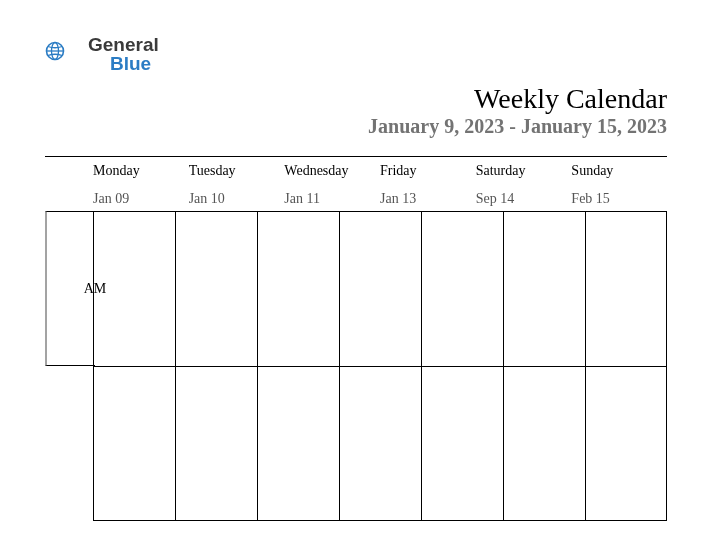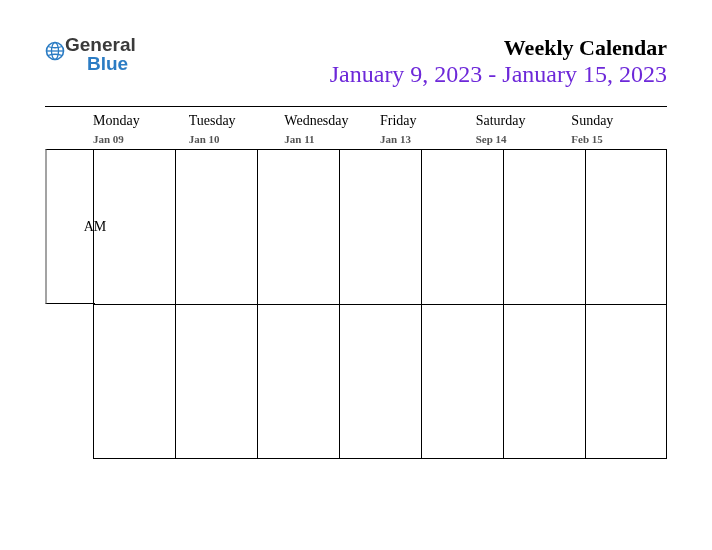--- a/index.html
+++ b/index.html
@@ -16,21 +16,21 @@
     }
     .header {
       display: flex;
       justify-content: space-between;
       align-items: flex-start;
       margin-bottom: 18px;
     }
     .logo {
       display: flex;
       align-items: flex-start;
-      gap: 0;
+      gap: 23px;
       font-family: Arial, sans-serif;
     }
     .logo-text {
       display: flex;
       flex-direction: column;
       line-height: 1;
     }
     .logo-general {
       color: #3a3a3a;
       font-size: 19px;
@@ -43,27 +43,29 @@
       padding-left: 22px;
     }
     .logo-icon {
       position: relative;
       top: 6px;
     }
     .title-block {
       text-align: right;
     }
     .title {
-      font-size: 22px;
+      font-size: 28px;
       color: #000;
+      font-weight: normal;
+      margin-top: 48px;
+    }
+    .daterange {
+      font-size: 20px;
+      color: #737373;
       font-weight: bold;
-    }
-    .daterange {
-      font-size: 24px;
-      color: #6d28d9;
     }
     .calendar {
       width: 100%;
       border-top: 1px solid #000;
     }
     .day-headers {
       display: flex;
       padding-top: 6px;
       padding-bottom: 4px;
     }
@@ -72,24 +74,23 @@
       flex-shrink: 0;
     }
     .daycol {
       flex: 1;
     }
     .dayname {
       font-size: 14px;
       color: #000;
     }
     .daydate {
-      font-size: 11px;
+      font-size: 14px;
       color: #555;
-      margin-top: 4px;
-      font-weight: bold;
+      margin-top: 12px;
     }
     .grid {
       display: flex;
     }
     .time-labels {
       width: 48px;
       flex-shrink: 0;
       display: flex;
       flex-direction: column;
     }

